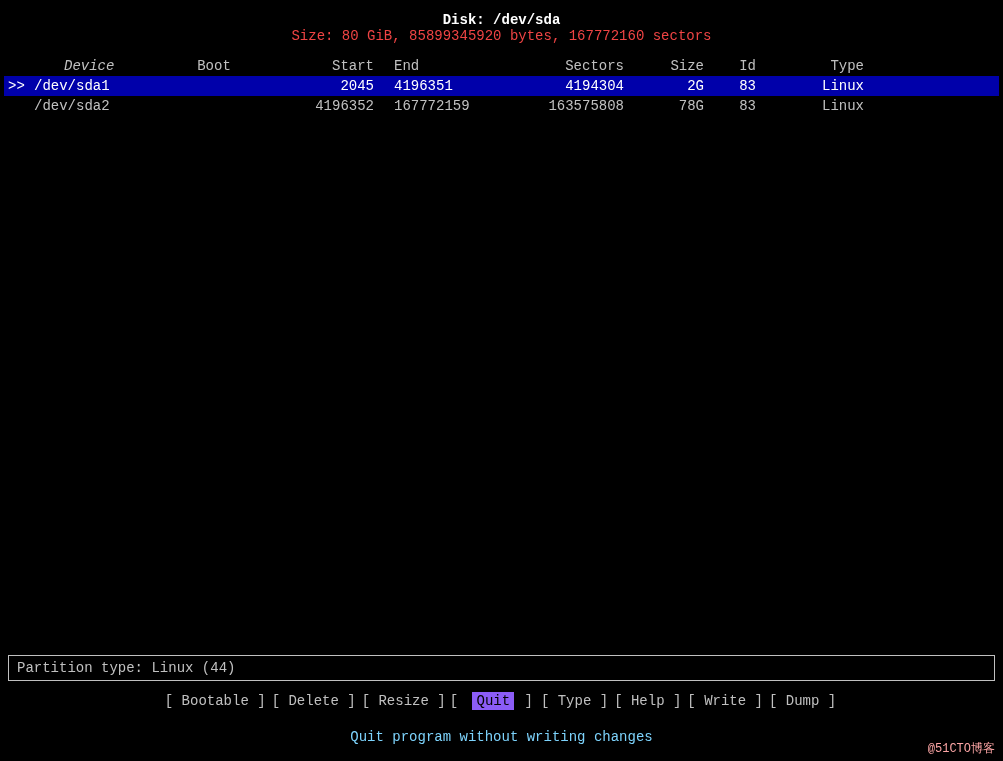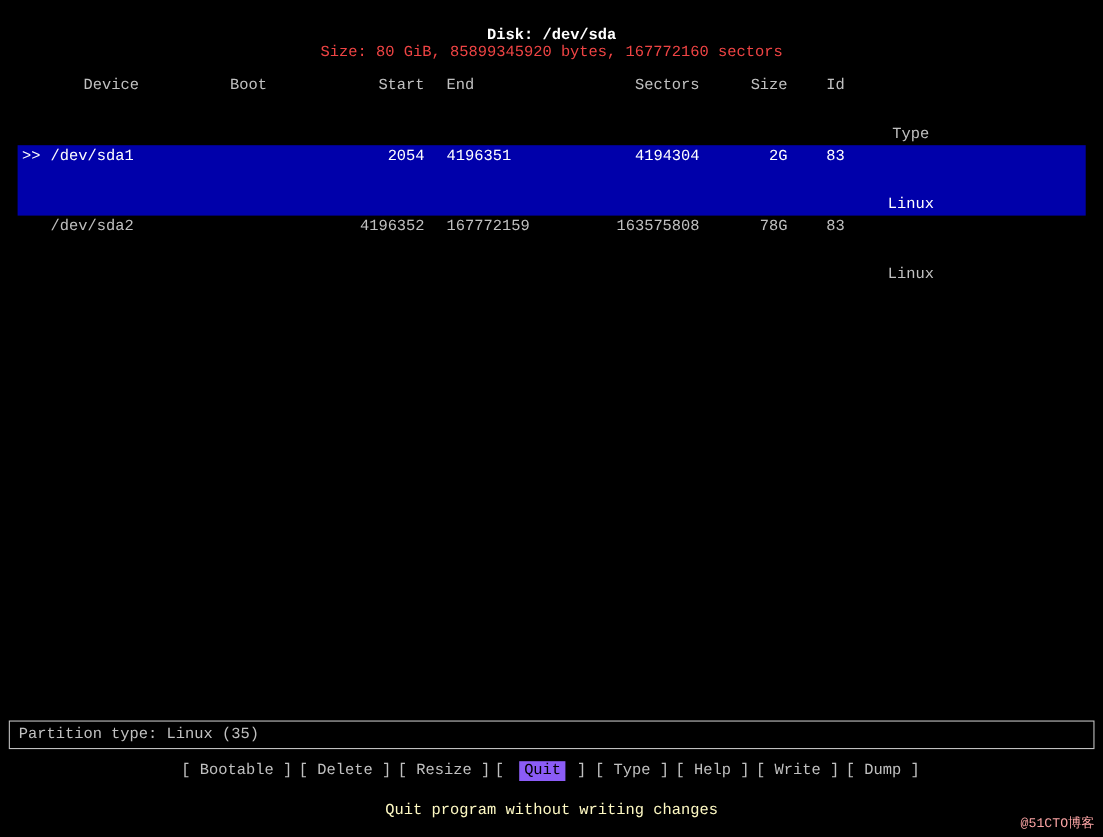--- a/index.html
+++ b/index.html
@@ -16,21 +16,21 @@
       width: 1003px;
       height: 761px;
       overflow: hidden;
       position: relative;
     }
 
     .terminal {
       width: 1003px;
       height: 761px;
       background: #000000;
-      padding: 16px;
+      padding: 4px;
       position: relative;
     }
 
     .disk-header {
       text-align: center;
       padding: 8px 0 4px 0;
       color: #c0c0c0;
     }
 
     .disk-title {
@@ -109,27 +109,27 @@
     }
 
     .col-id {
       width: 40px;
       text-align: right;
       padding-right: 8px;
     }
 
     .col-type {
       width: 100px;
-      text-align: center;
+      text-align: right;
       padding-left: 4px;
-      margin-top: 44px;
     }
 
     .table-header-row .col-device {
       padding-left: 30px;
+      font-style: italic;
     }
 
     .status-bar {
       position: absolute;
       bottom: 80px;
       left: 0;
       right: 0;
       padding: 4px 8px;
       border: 1px solid #c0c0c0;
       margin: 0 8px;
@@ -158,21 +158,21 @@
       color: #000000;
       padding: 1px 4px;
     }
 
     .help-text {
       position: absolute;
       bottom: 16px;
       left: 0;
       right: 0;
       text-align: center;
-      color: #fef9c3;
+      color: #7dd3fc;
     }
 
     .watermark {
       position: absolute;
       bottom: 4px;
       right: 8px;
       color: #fca5a5;
       font-size: 12px;
     }
   </style>
@@ -198,21 +198,21 @@
       <div class="col-size">Size</div>
       <div class="col-id">Id</div>
       <div class="col-type">Type</div>
     </div>
 
     <div id="table-body">
         <div class="table-row selected">
       <div class="col-arrow">&gt;&gt;</div>
       <div class="col-device">/dev/sda1</div>
       <div class="col-boot"></div>
-      <div class="col-start">2054</div>
+      <div class="col-start">2045</div>
       <div class="col-end">4196351</div>
       <div class="col-sectors">4194304</div>
       <div class="col-size">2G</div>
       <div class="col-id">83</div>
       <div class="col-type">Linux</div>
     </div>
         <div class="table-row">
       <div class="col-arrow"></div>
       <div class="col-device">/dev/sda2</div>
       <div class="col-boot"></div>
@@ -220,21 +220,21 @@
       <div class="col-end">167772159</div>
       <div class="col-sectors">163575808</div>
       <div class="col-size">78G</div>
       <div class="col-id">83</div>
       <div class="col-type">Linux</div>
     </div>
       </div>
   </div>
 
   <div class="status-bar">
-    <span>Partition type: Linux (35)</span>
+    <span>Partition type: Linux (44)</span>
   </div>
 
   <div class="menu-bar">
     <span id="menu-items-container"><span class="menu-item" style="margin-right: 4px;">[ Bootable ]</span><span class="menu-item" style="margin-right: 4px;">[ Delete ]</span><span class="menu-item" style="margin-right: 4px;">[ Resize ]</span><span style="margin-right: 4px;">[ </span><span class="menu-item selected-menu">Quit</span><span style="margin-right: 6px;"> ]</span><span class="menu-item" style="margin-right: 4px;">[ Type ]</span><span class="menu-item" style="margin-right: 4px;">[ Help ]</span><span class="menu-item" style="margin-right: 4px;">[ Write ]</span><span class="menu-item" style="margin-right: 4px;">[ Dump ]</span></span>
   </div>
 
   <div class="help-text">Quit program without writing changes</div>
 
   <div class="watermark">@51CTO博客</div>
 

